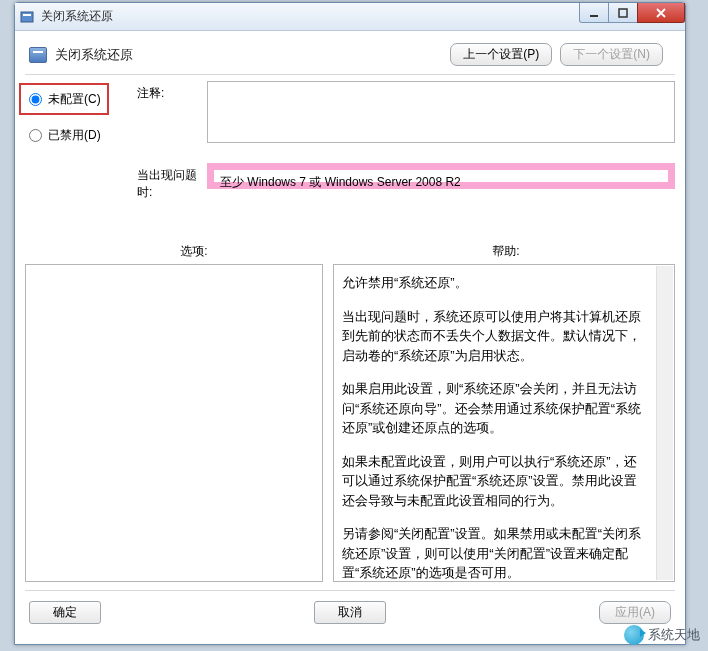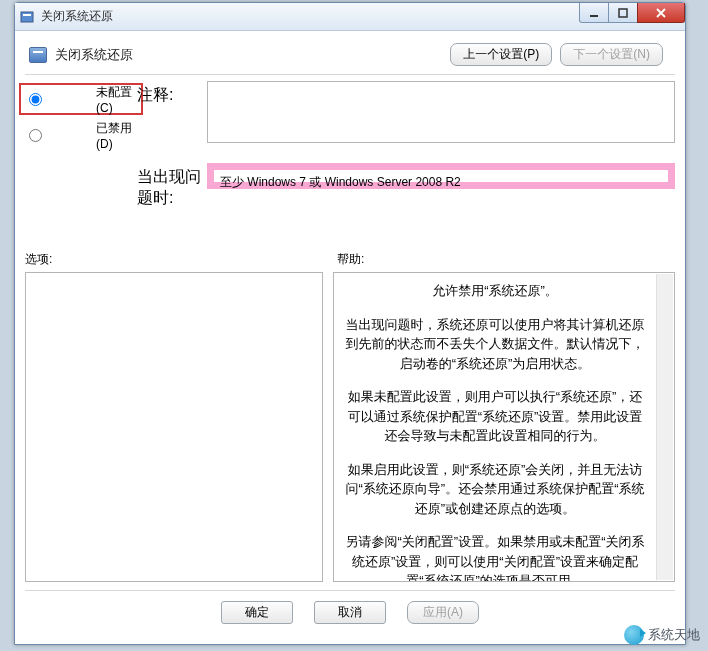--- a/index.html
+++ b/index.html
@@ -116,36 +116,35 @@
     align-items: flex-start;
     margin-bottom: 6px;
   }
   .left-col {
     width: 112px;
     padding-top: 4px;
   }
   .right-label {
     width: 70px;
     padding-top: 4px;
-    font-size: 16px;
+    font-size: 12px;
   }
   .radio-group {
     border: 2px solid #d23a3a;
     padding: 2px 6px;
     margin: -2px -6px 6px -6px;
     display: inline-block;
   }
   .radio-group.plain {
     border: 2px solid transparent;
   }
   .radio-item {
     display: flex; align-items: center;
     height: 24px;
     font-size: 12px;
-    gap: 48px;
   }
   .radio-item input { margin: 0 6px 0 2px; }
   .comment-box {
     flex: 1;
     height: 62px;
     border: 1px solid #b5b5b5;
     background: #fff;
     padding: 4px;
     font-size: 12px;
     resize: none;
@@ -157,20 +156,21 @@
     border: 7px solid #f9a8d4;
     background: #fff;
     padding: 2px 6px;
     font-size: 12px;
     line-height: 20px;
   }
   .row-labels {
     display: flex;
     margin-top: 36px;
     margin-bottom: 4px;
+    justify-content: center;
   }
   .row-labels .lbl {
     font-size: 12px;
   }
   .row-labels .lbl:first-child { width: 312px; }
   .panels {
     display: flex;
     gap: 10px;
     flex: 1;
     min-height: 0;
@@ -182,22 +182,22 @@
     padding: 8px;
     font-size: 13px;
     line-height: 1.5;
     position: relative;
   }
   .panel.options { width: 298px; }
   .panel.help { flex: 1; }
   .help-text p { margin: 0 0 14px 0; }
   .footer {
     display: flex;
-    justify-content: center;
-    gap: 21px;
+    justify-content: space-between;
+    gap: 8px;
     padding: 10px 4px;
     border-top: 1px solid #d8d8d8;
     margin-top: 8px;
     position: relative;
   }
   .footer-btn {
     height: 23px;
     width: 72px;
     border: 1px solid #9fa6ae;
     background: linear-gradient(to bottom, #fdfdfd, #e8e8e8);
@@ -316,25 +316,25 @@
 
     <div class="row-labels">
       <div class="lbl">选项:</div>
       <div class="lbl">帮助:</div>
     </div>
 
     <div class="panels">
       <div class="panel options"></div>
       <div class="panel help">
         <div class="scroll-hint"></div>
-        <div class="help-text" style="padding-right:18px;text-align:center;">
+        <div class="help-text" style="padding-right:18px;">
           <p>允许禁用“系统还原”。</p>
           <p>当出现问题时，系统还原可以使用户将其计算机还原到先前的状态而不丢失个人数据文件。默认情况下，启动卷的“系统还原”为启用状态。</p>
+          <p>如果启用此设置，则“系统还原”会关闭，并且无法访问“系统还原向导”。还会禁用通过系统保护配置“系统还原”或创建还原点的选项。</p>
           <p>如果未配置此设置，则用户可以执行“系统还原”，还可以通过系统保护配置“系统还原”设置。禁用此设置还会导致与未配置此设置相同的行为。</p>
-          <p>如果启用此设置，则“系统还原”会关闭，并且无法访问“系统还原向导”。还会禁用通过系统保护配置“系统还原”或创建还原点的选项。</p>
           <p>另请参阅“关闭配置”设置。如果禁用或未配置“关闭系统还原”设置，则可以使用“关闭配置”设置来确定配置“系统还原”的选项是否可用。</p>
         </div>
       </div>
     </div>
 
     <div class="footer">
       <div class="footer-btn">
           <span>确定</span>
         </div>
       <div class="footer-btn">

